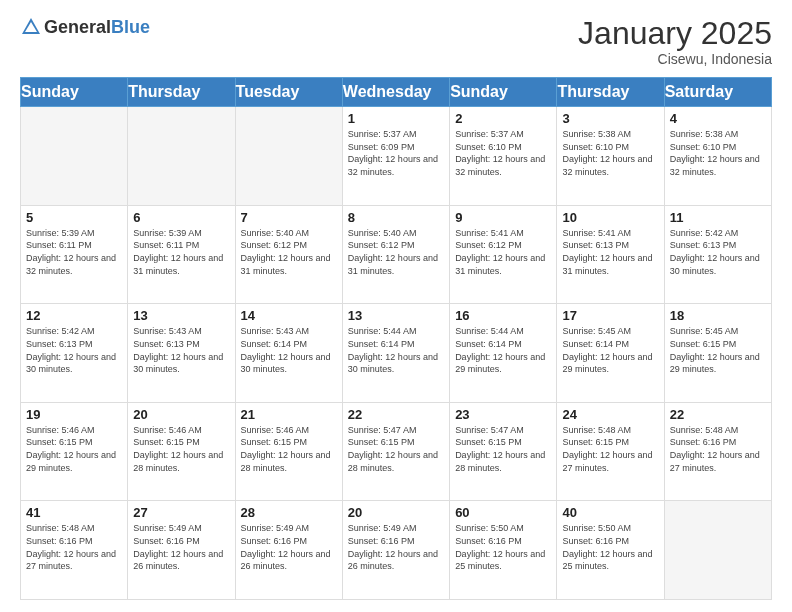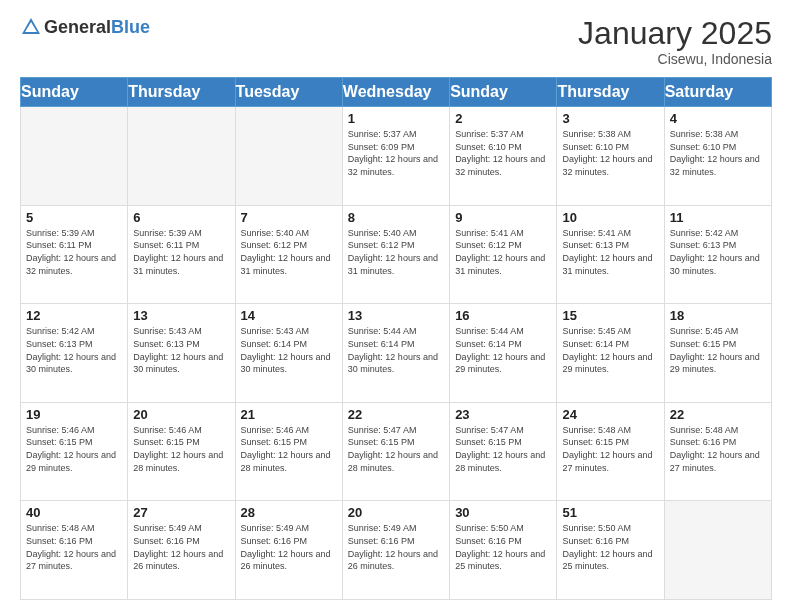--- a/index.html
+++ b/index.html
@@ -224,21 +224,21 @@
 Sunset: 6:14 PM
 Daylight: 12 hours and 30 minutes.</div>
           </td>
           <td>
             <span class="day-number">16</span>
             <div class="day-info" style="white-space: pre-line;">Sunrise: 5:44 AM
 Sunset: 6:14 PM
 Daylight: 12 hours and 29 minutes.</div>
           </td>
           <td>
-            <span class="day-number">15</span>
+            <span class="day-number">17</span>
             <div class="day-info" style="white-space: pre-line;">Sunrise: 5:45 AM
 Sunset: 6:14 PM
 Daylight: 12 hours and 29 minutes.</div>
           </td>
           <td>
             <span class="day-number">18</span>
             <div class="day-info" style="white-space: pre-line;">Sunrise: 5:45 AM
 Sunset: 6:15 PM
 Daylight: 12 hours and 29 minutes.</div>
           </td>
@@ -282,21 +282,21 @@
           </td>
           <td>
             <span class="day-number">22</span>
             <div class="day-info" style="white-space: pre-line;">Sunrise: 5:48 AM
 Sunset: 6:16 PM
 Daylight: 12 hours and 27 minutes.</div>
           </td>
         </tr>
         <tr>
           <td>
-            <span class="day-number">40</span>
+            <span class="day-number">41</span>
             <div class="day-info" style="white-space: pre-line;">Sunrise: 5:48 AM
 Sunset: 6:16 PM
 Daylight: 12 hours and 27 minutes.</div>
           </td>
           <td>
             <span class="day-number">27</span>
             <div class="day-info" style="white-space: pre-line;">Sunrise: 5:49 AM
 Sunset: 6:16 PM
 Daylight: 12 hours and 26 minutes.</div>
           </td>
@@ -306,27 +306,27 @@
 Sunset: 6:16 PM
 Daylight: 12 hours and 26 minutes.</div>
           </td>
           <td>
             <span class="day-number">20</span>
             <div class="day-info" style="white-space: pre-line;">Sunrise: 5:49 AM
 Sunset: 6:16 PM
 Daylight: 12 hours and 26 minutes.</div>
           </td>
           <td>
-            <span class="day-number">30</span>
+            <span class="day-number">60</span>
             <div class="day-info" style="white-space: pre-line;">Sunrise: 5:50 AM
 Sunset: 6:16 PM
 Daylight: 12 hours and 25 minutes.</div>
           </td>
           <td>
-            <span class="day-number">51</span>
+            <span class="day-number">40</span>
             <div class="day-info" style="white-space: pre-line;">Sunrise: 5:50 AM
 Sunset: 6:16 PM
 Daylight: 12 hours and 25 minutes.</div>
           </td>
           <td class="empty"></td>
         </tr>
       </tbody>
   </table>
 </div>
 

